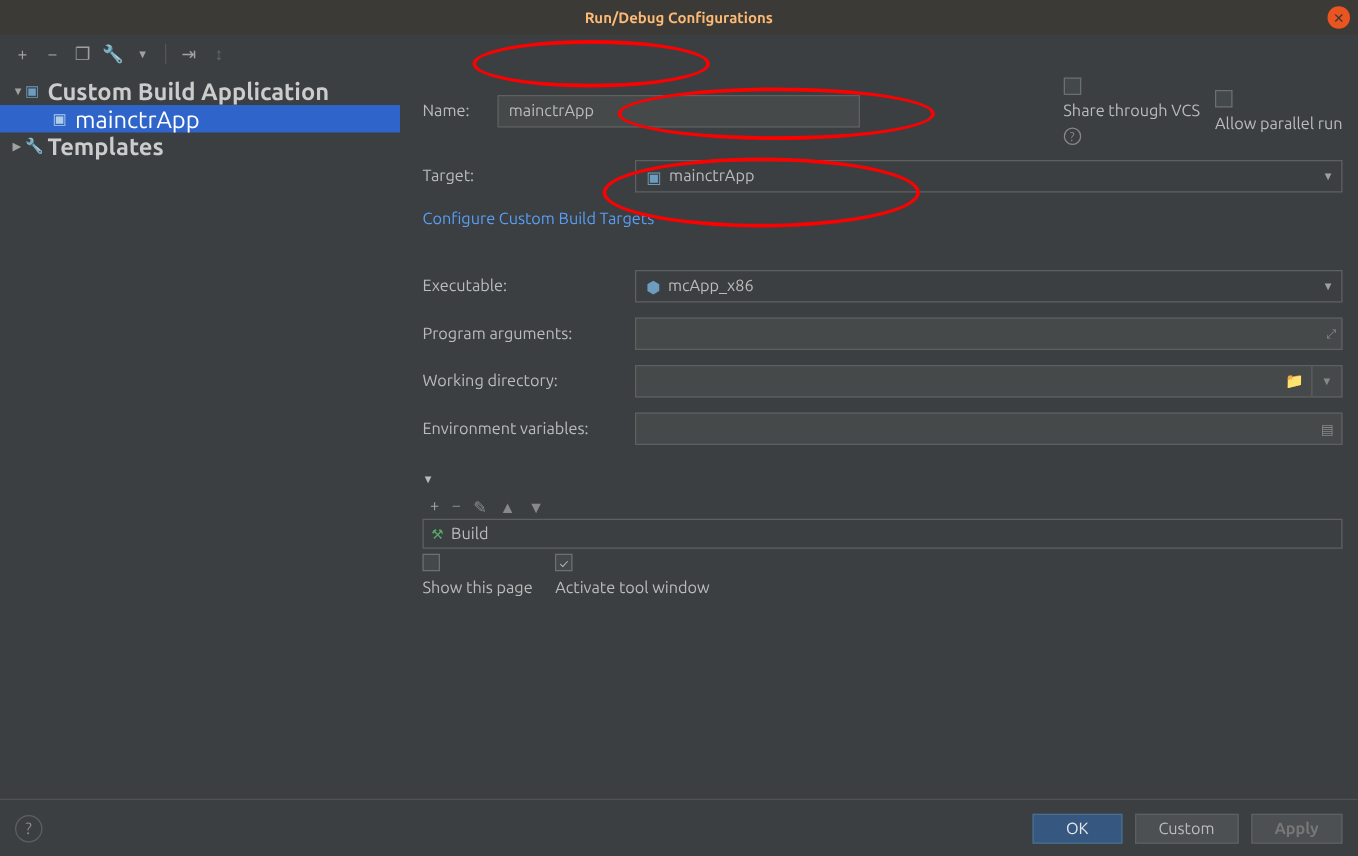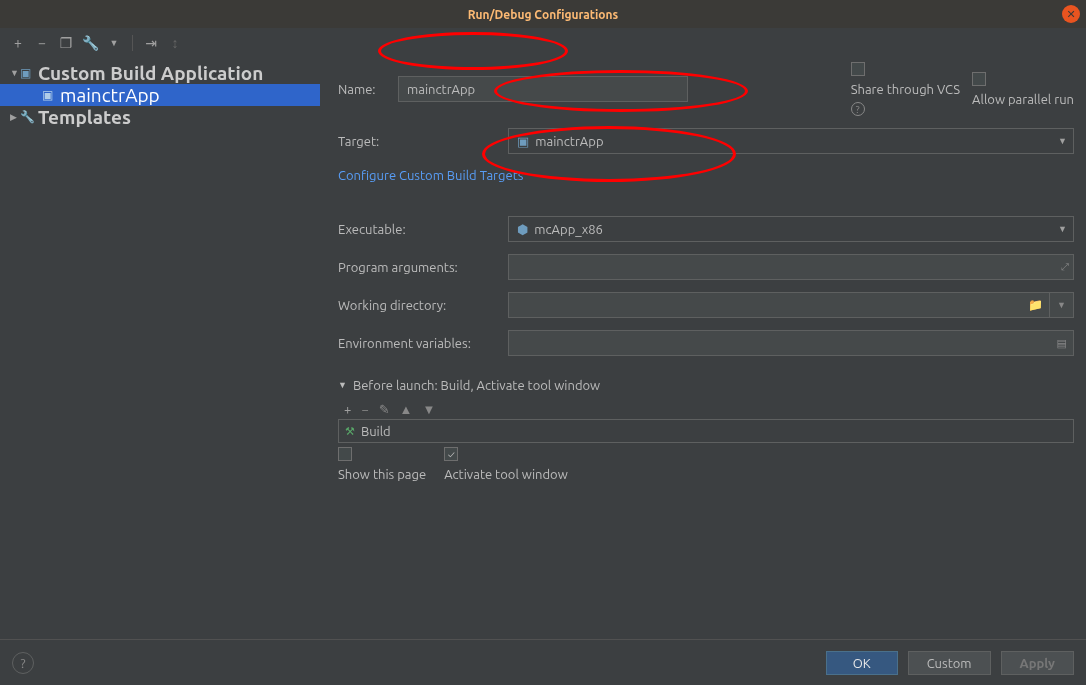--- a/index.html
+++ b/index.html
@@ -163,21 +163,20 @@
 
     <div class="form-row">
       <span class="form-label">Environment variables:</span>
       <div class="field-wide">
         <span class="field-list-icon">▤</span>
       </div>
     </div>
 
     <div class="section-title">
       <span class="arrow">▼</span>
-      <span>Before launch: Build, Activate tool window</span>
     </div>
 
     <div class="before-toolbar">
       <span class="enabled">+</span>
       <span>−</span>
       <span>✎</span>
       <span>▲</span>
       <span>▼</span>
     </div>
 

